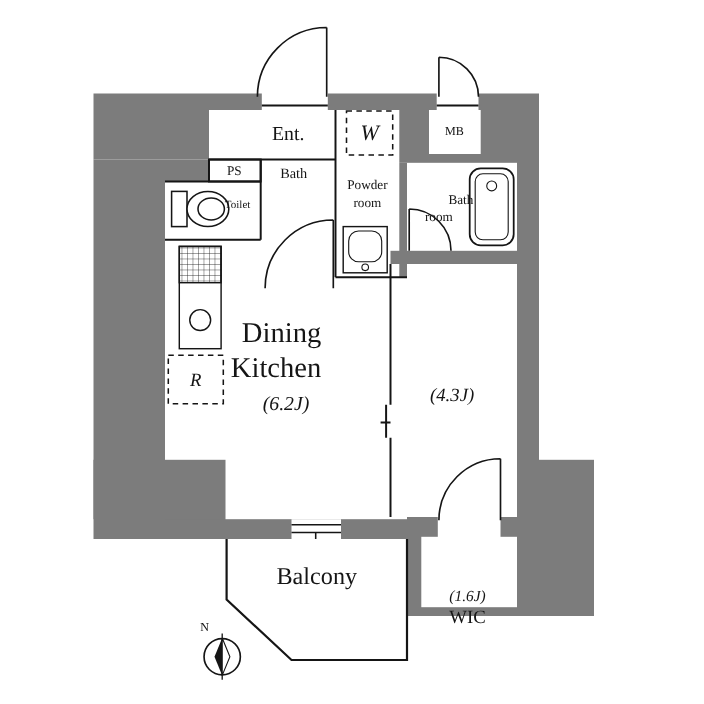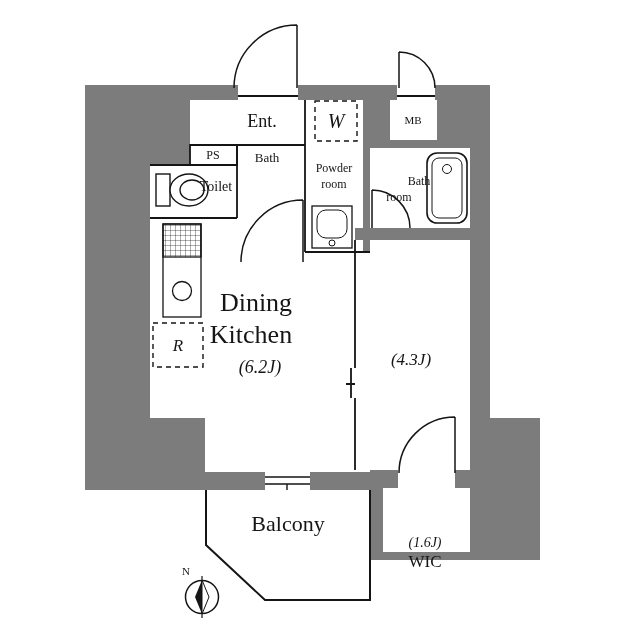--- a/index.html
+++ b/index.html
@@ -105,21 +105,21 @@
       <polygon points="202,580 195,597 202,614" fill="#151515"></polygon>
       <polygon points="202,580 209,597 202,614" fill="#fff" stroke="#151515" stroke-width="1"></polygon>
     </g>
   </svg>
 
   <div class="label" style="left:262px;top:121px;font-size:18px;">Ent.</div>
   <div class="label it" style="left:336px;top:121px;font-size:20px;">W</div>
   <div class="label" style="left:413px;top:120px;font-size:11px;">MB</div>
   <div class="label" style="left:213px;top:155px;font-size:12px;">PS</div>
   <div class="label" style="left:267px;top:157px;font-size:13px;">Bath</div>
-  <div class="label" style="left:216px;top:187px;font-size:14px;">Toilet</div>
+  <div class="label" style="left:216px;top:187px;font-size:10px;">Toilet</div>
   <div class="label" style="left:334px;top:168px;font-size:12px;">Powder</div>
   <div class="label" style="left:334px;top:184px;font-size:12px;">room</div>
   <div class="label" style="left:399px;top:181px;font-size:12px;margin-left:20px;">Bath</div>
   <div class="label" style="left:399px;top:197px;font-size:12px;">room</div>
   <div class="label" style="left:256px;top:303px;font-size:26px;">Dining</div>
   <div class="label" style="left:251px;top:335px;font-size:26px;">Kitchen</div>
   <div class="label it" style="left:260px;top:367px;font-size:18px;">(6.2J)</div>
   <div class="label it" style="left:178px;top:345px;font-size:17px;">R</div>
   <div class="label it" style="left:411px;top:359px;font-size:17px;">(4.3J)</div>
   <div class="label" style="left:288px;top:524px;font-size:22px;">Balcony</div>

